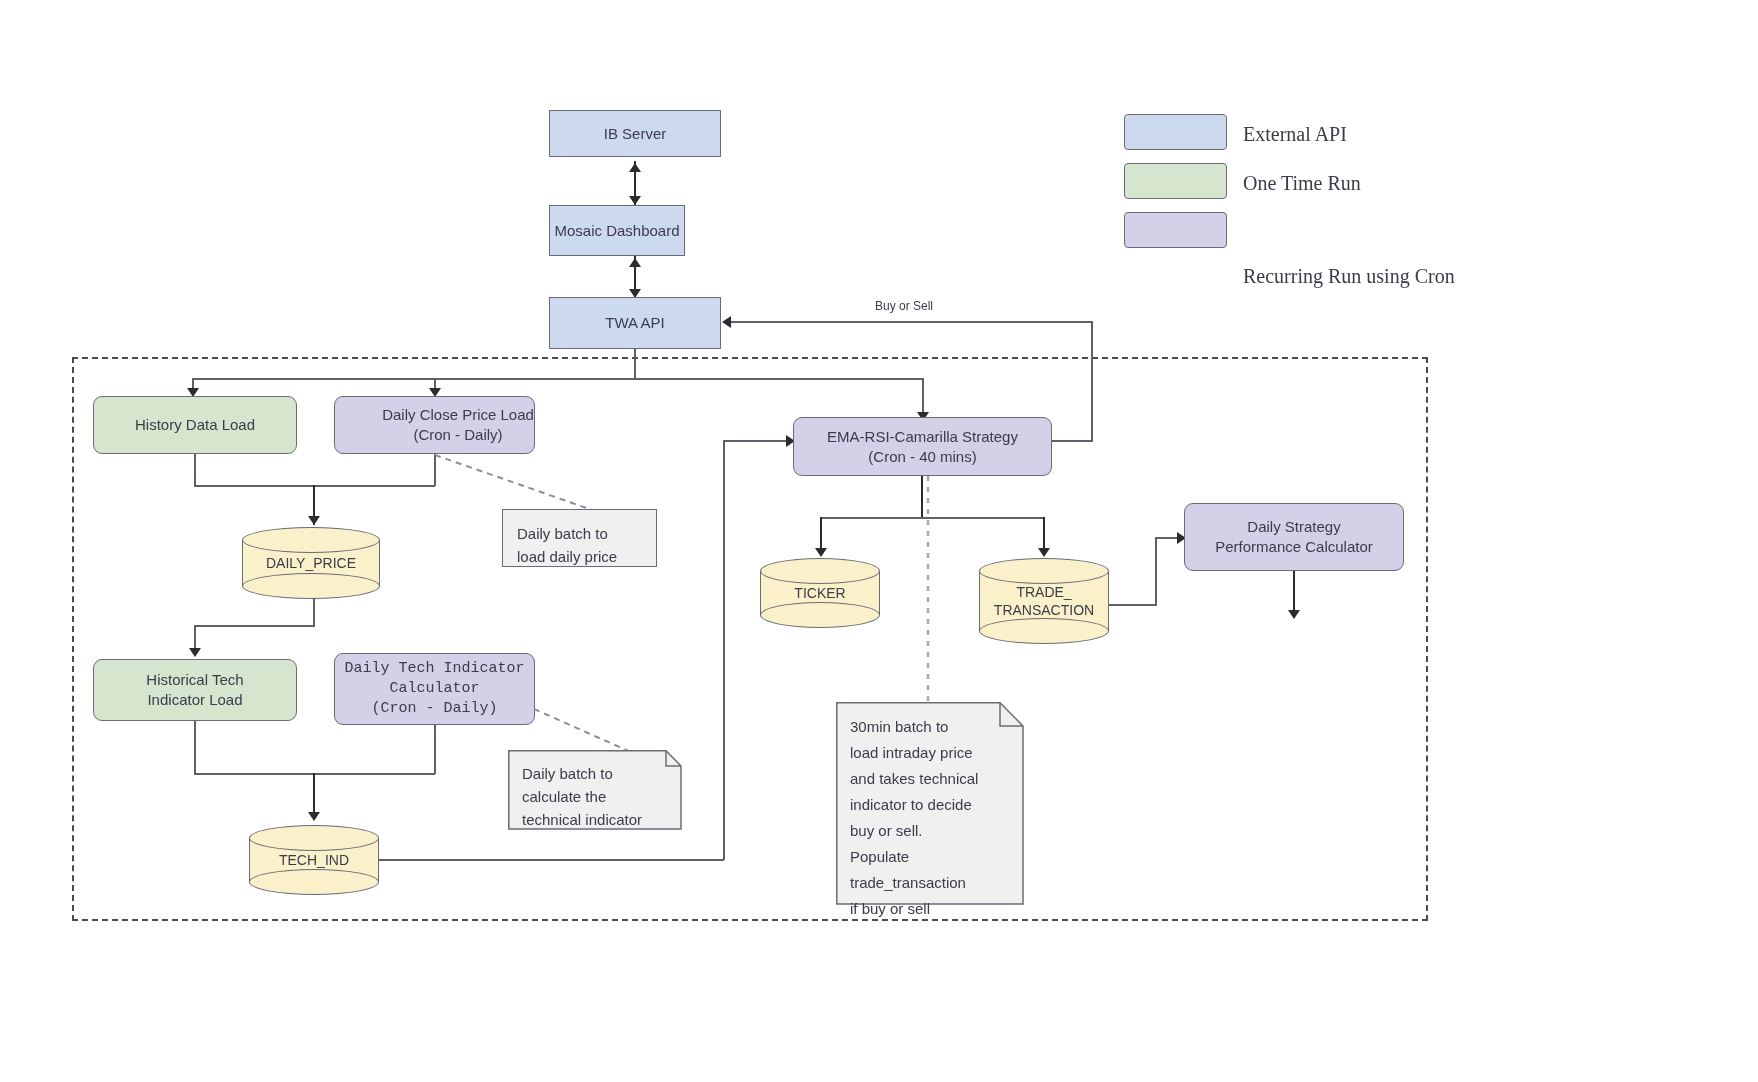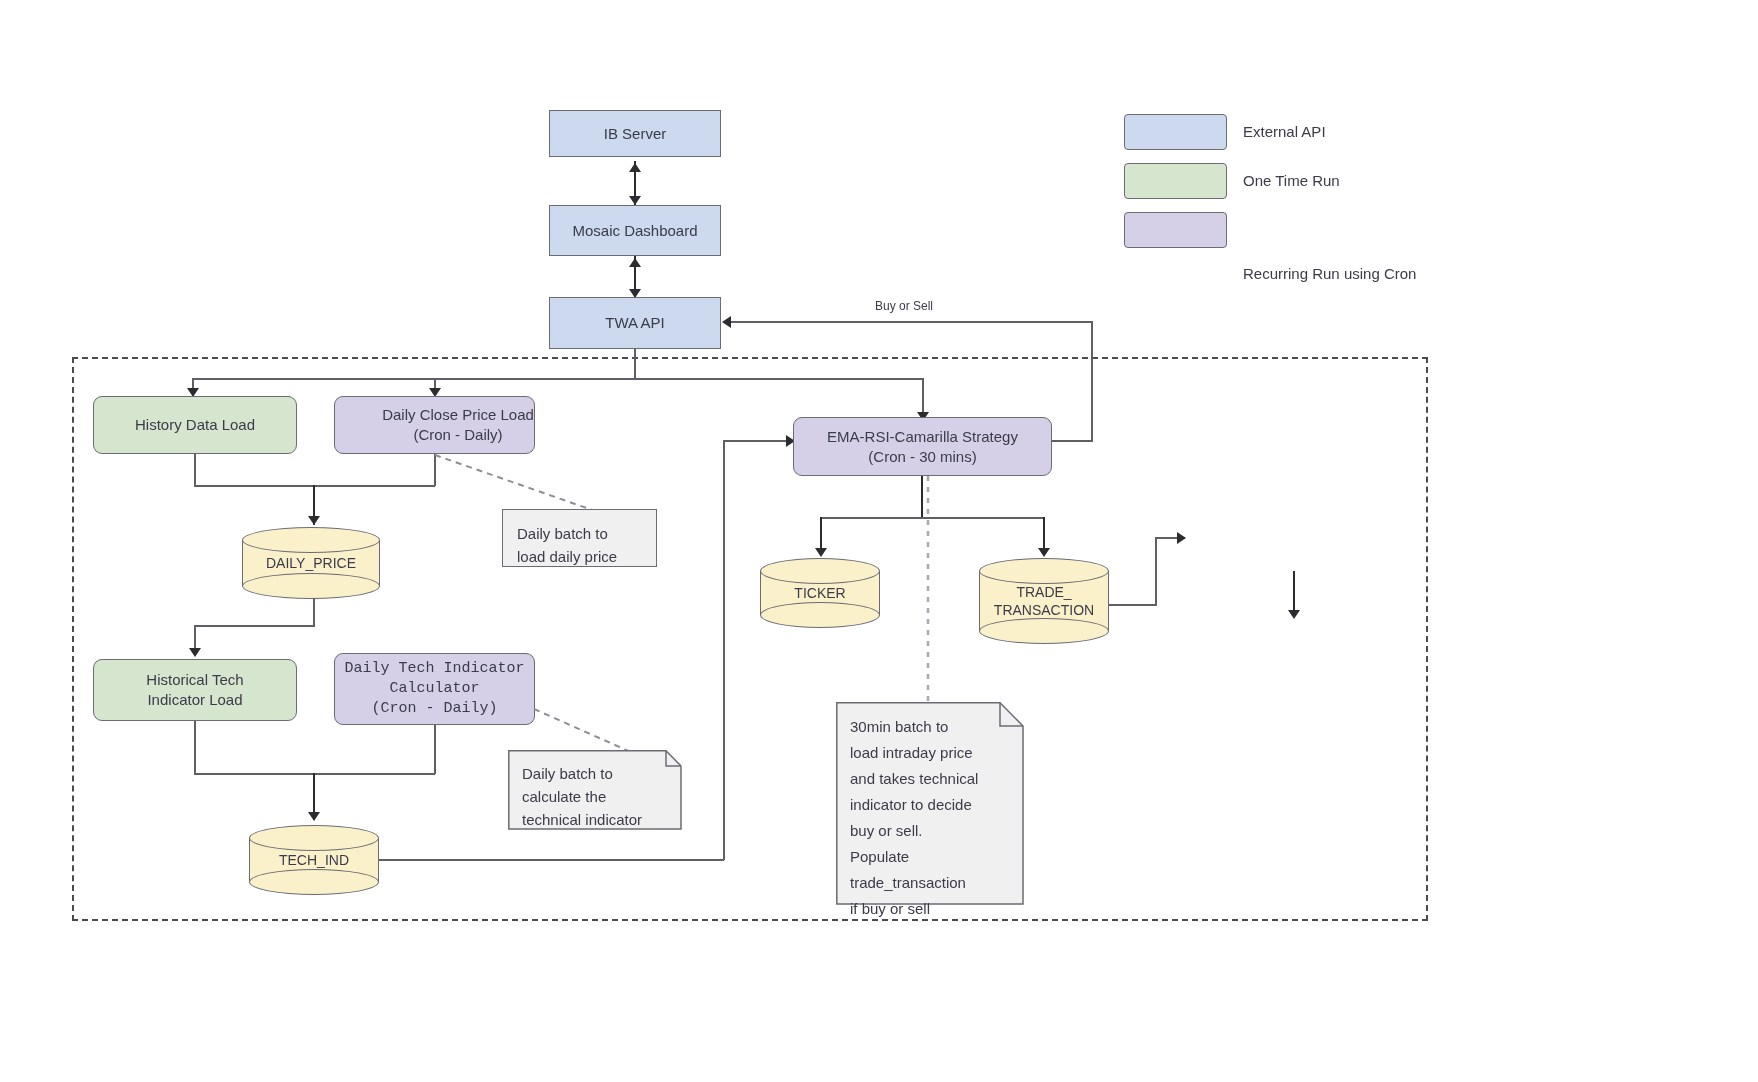--- a/index.html
+++ b/index.html
@@ -39,21 +39,21 @@
   .arr.down{border-left:6px solid transparent;border-right:6px solid transparent;border-top:9px solid #2b2b30;}
   .arr.up{border-left:6px solid transparent;border-right:6px solid transparent;border-bottom:9px solid #2b2b30;}
   .arr.left{border-top:6px solid transparent;border-bottom:6px solid transparent;border-right:9px solid #2b2b30;}
   .arr.right{border-top:6px solid transparent;border-bottom:6px solid transparent;border-left:9px solid #2b2b30;}
 
   .dash-box{position:absolute;border:2px dashed #4a4a52;box-sizing:border-box;}
   .dash-line{position:absolute;}
   .edge-label{position:absolute;font-size:12px;color:#3b3b4a;white-space:nowrap;}
 
   .legend-sw{position:absolute;border:1.6px solid #6b6b75;border-radius:4px;box-sizing:border-box;}
-  .legend-tx{position:absolute;font-size:15px;color:#3b3b4a;white-space:nowrap;}
+  .legend-tx{position:absolute;font-size:20px;color:#3b3b4a;white-space:nowrap;font-family:Liberation Serif, serif;}
 </style>
 </head>
 <body>
 
 <div id="stage">
 
   <div class="dash-box" style="left:72px;top:357px;width:1356px;height:564px;"></div>
 
   <div class="legend-sw" style="left:1124px;top:114px;width:103px;height:36px;background:#ccd9ef;"></div>
   <div class="legend-tx" style="left:1243px;top:123px;">External API</div>
@@ -63,21 +63,21 @@
 
   <div class="legend-sw" style="left:1124px;top:212px;width:103px;height:36px;background:#d5d0e7;"></div>
   <div class="legend-tx" style="left:1243px;top:221px;margin-top:44px;">Recurring Run using Cron</div>
 
   <div class="node rect" style="left:549px;top:110px;width:172px;height:47px;">IB Server</div>
 
   <div class="ln v thick" style="left:634px;top:161px;height:44px;"></div>
   <div class="arr up" style="left:629px;top:163px;"></div>
   <div class="arr down" style="left:629px;top:196px;"></div>
 
-  <div class="node rect" style="left:549px;top:205px;width:172px;height:51px;">Mosaic Dashboard</div>
+  <div class="node rect" style="left:549px;top:205px;width:136px;height:51px;">Mosaic Dashboard</div>
 
   <div class="ln v thick" style="left:634px;top:256px;height:42px;"></div>
   <div class="arr up" style="left:629px;top:258px;"></div>
   <div class="arr down" style="left:629px;top:289px;"></div>
 
   <div class="node rect" style="left:549px;top:297px;width:172px;height:52px;">TWA API</div>
 
   <div class="edge-label" style="left:875px;top:299px;">Buy or Sell</div>
   <div class="ln h" style="left:729px;top:321px;width:364px;"></div>
   <div class="ln v" style="left:1091px;top:321px;height:120px;"></div>
@@ -159,21 +159,21 @@
     <div class="top"></div>
     <div class="lbl">TECH_IND</div>
   </div>
 
   <div class="ln h" style="left:379px;top:859px;width:345px;"></div>
   <div class="ln v" style="left:723px;top:440px;height:420px;"></div>
   <div class="ln h" style="left:723px;top:440px;width:70px;"></div>
   <div class="arr right" style="left:786px;top:435px;"></div>
 
   <div class="node rounded purple" style="left:793px;top:417px;width:259px;height:59px;white-space:pre-line;">EMA-RSI-Camarilla Strategy
-(Cron - 30 mins)</div>
+(Cron - 40 mins)</div>
 
   <div class="ln v thick" style="left:921px;top:476px;height:42px;"></div>
   <div class="ln h" style="left:820px;top:517px;width:224px;"></div>
   <div class="ln v thick" style="left:820px;top:517px;height:38px;"></div>
   <div class="arr down" style="left:815px;top:548px;"></div>
   <div class="ln v thick" style="left:1043px;top:517px;height:38px;"></div>
   <div class="arr down" style="left:1038px;top:548px;"></div>
 
   <svg class="dash-line" style="left:921px;top:476px;width:14px;height:230px;" width="14" height="230">
     <line x1="7" y1="0" x2="7" y2="228" stroke="#a8a8b0" stroke-width="2.5" stroke-dasharray="5 6"></line>
@@ -192,20 +192,22 @@
     <div class="top"></div>
     <div class="lbl">TRADE_
 TRANSACTION</div>
   </div>
 
   <div class="ln h" style="left:1109px;top:604px;width:48px;"></div>
   <div class="ln v" style="left:1155px;top:537px;height:68px;"></div>
   <div class="ln h" style="left:1155px;top:537px;width:30px;"></div>
   <div class="arr right" style="left:1177px;top:532px;"></div>
 
+  <div class="node rounded purple" style="left:1184px;top:503px;width:220px;height:68px;white-space:pre-line;">Daily Strategy
+Performance Calculator</div>
 
   <div class="ln v thick" style="left:1293px;top:571px;height:46px;"></div>
   <div class="arr down" style="left:1288px;top:610px;"></div>
 
 
   <div class="note fold" style="left:836px;top:702px;width:188px;height:203px;">
     <svg width="188" height="203" style="position:absolute;left:0;top:0;">
       <path d="M0.8,0.8 H164 L187,24 V202 H0.8 Z" fill="#f0f0f0" stroke="#6b6b75" stroke-width="1.5"></path>
       <path d="M164,0.8 V24 H187" fill="none" stroke="#6b6b75" stroke-width="1.5"></path>
     </svg>

